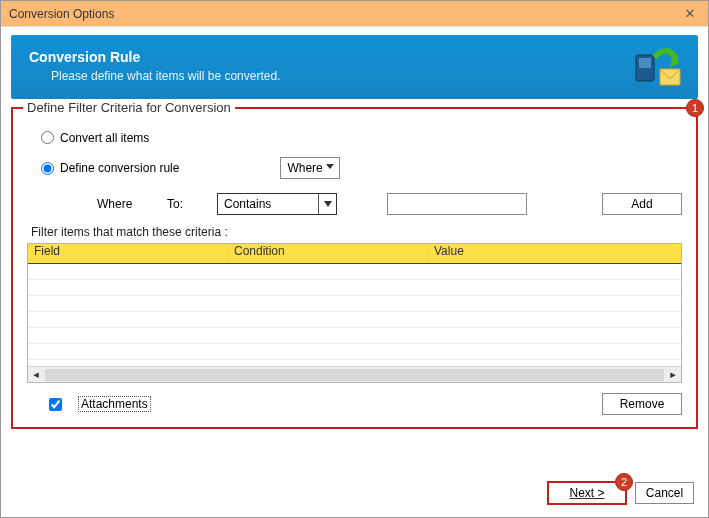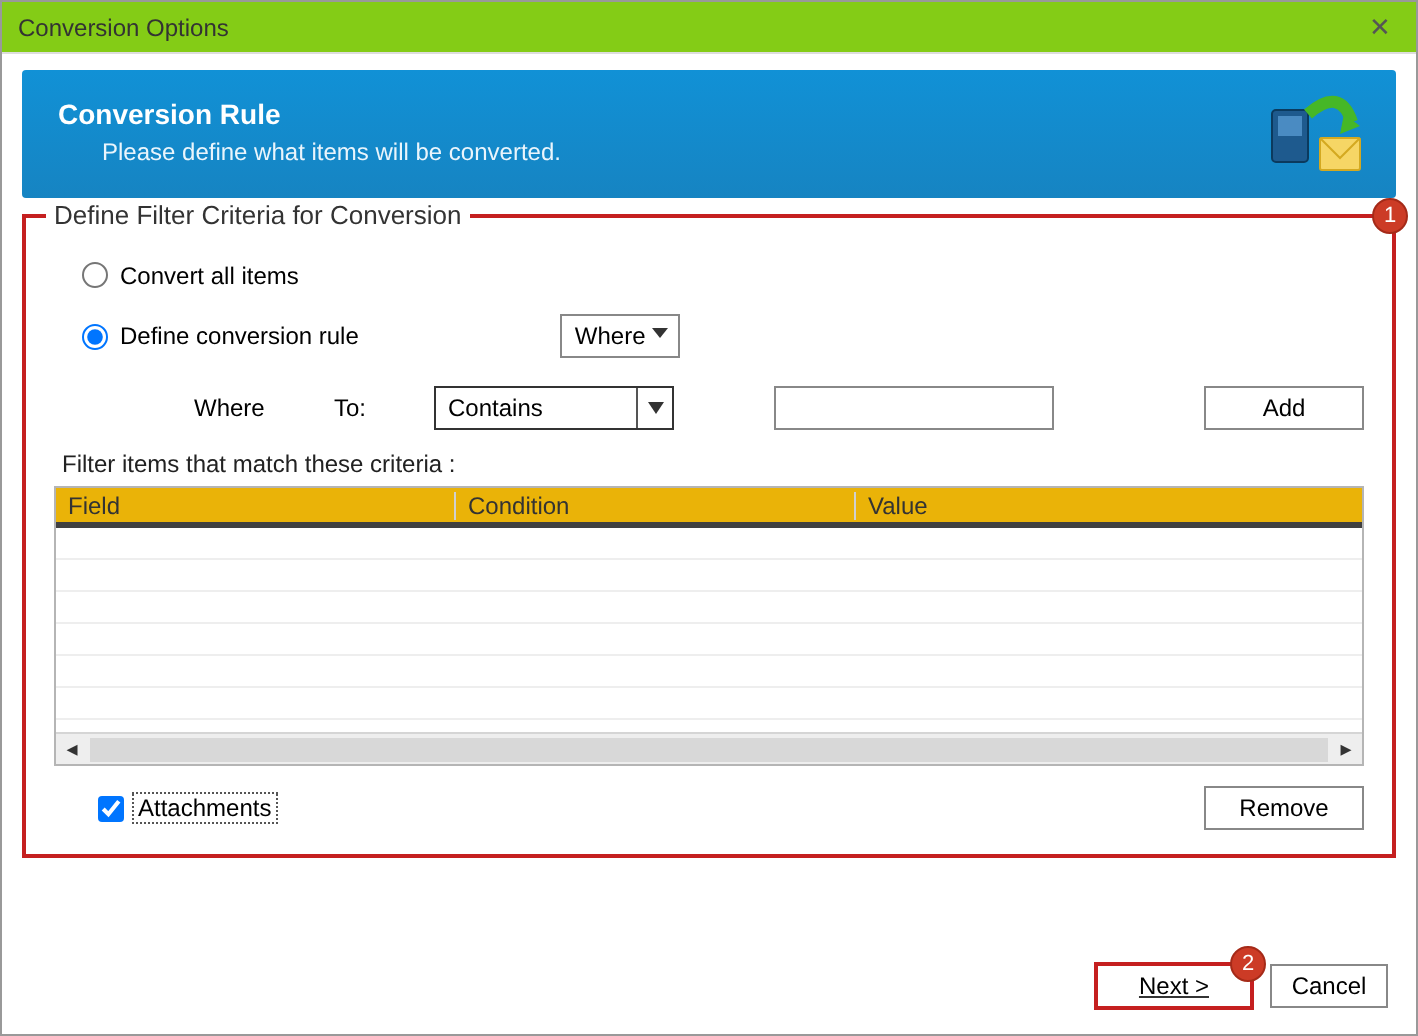--- a/index.html
+++ b/index.html
@@ -1,18 +1,18 @@
 <!DOCTYPE html>
 <html><head>
 <meta charset="utf-8">
 <style>
 * { box-sizing: border-box; margin: 0; padding: 0; }
 body { font-family: "Segoe UI", Tahoma, sans-serif; font-size: 12px; background: #fff; color: #000; }
 .window { width: 709px; height: 518px; border: 1px solid #999; background: #fff; position: relative; }
-.titlebar { height: 26px; background: #84cc16; border-bottom: 1px solid #ddd; display: flex; align-items: center; padding: 0 8px; }
+.titlebar { height: 26px; background: #fdba74; border-bottom: 1px solid #ddd; display: flex; align-items: center; padding: 0 8px; }
 .titlebar-text { flex: 1; color: #333; }
 .close-btn { width: 20px; text-align: center; color: #555; cursor: pointer; font-size: 13px; }
 .content { padding: 8px 10px 12px 10px; }
 .banner { background: linear-gradient(#1191d6, #1684c2); color: #fff; padding: 14px 18px 16px 18px; position: relative; border-radius: 2px; }
 .banner-title { font-size: 14px; font-weight: 600; }
 .banner-sub { font-size: 12px; margin-top: 4px; margin-left: 22px; color: #eaf5fc; }
 .banner-icon { position: absolute; right: 16px; top: 10px; width: 48px; height: 44px; }
 .fieldset { border: 2px solid #c52020; margin-top: 8px; padding: 10px 14px 12px 14px; position: relative; }
 .fieldset-legend { position: absolute; top: -9px; left: 10px; background: #fff; padding: 0 4px; color: #333; font-size: 13px; }
 .badge { position: absolute; top: -10px; right: -8px; width: 18px; height: 18px; background: #cc3b26; color: #fff; border-radius: 50%; display: flex; align-items: center; justify-content: center; font-size: 11px; border: 1px solid #a52a18; z-index: 5; }
@@ -25,32 +25,32 @@
 .filter-label { width: 50px; display: inline-block; }
 .to-label { width: 30px; }
 .condition-select { width: 120px; height: 22px; border: 1px solid #333; background: #fff; position: relative; padding: 0 4px 0 6px; display: inline-flex; align-items: center; cursor: pointer; }
 .condition-select .caret-box { position: absolute; right: 0; top: 0; width: 18px; height: 100%; border-left: 1px solid #555; display: flex; align-items: center; justify-content: center; }
 .caret-down { border-left: 4px solid transparent; border-right: 4px solid transparent; border-top: 6px solid #333; }
 .value-input { width: 140px; height: 22px; border: 1px solid #888; padding: 0 4px; margin-left: 30px; }
 .btn { border: 1px solid #888; background: #fff; padding: 3px 0; cursor: pointer; text-align: center; font-family: inherit; font-size: 12px; }
 .add-btn { width: 80px; margin-left: auto; }
 .criteria-label { margin: 6px 0 4px 4px; color: #222; }
 .table-wrap { border: 1px solid #b5b5b5; height: 140px; overflow: hidden; background: #fff; position: relative; }
-.table-head { display: flex; background: #eab308; border-bottom: 3px solid #404040; height: 20px; align-items: center; }
+.table-head { display: flex; background: #fde047; border-bottom: 1px solid #404040; height: 20px; }
 .th { padding: 0 6px; border-right: 1px solid #d0d0d0; font-weight: normal; color: #333; }
 .th.field { width: 200px; }
 .th.cond { width: 200px; }
 .th.val { flex: 1; border-right: none; }
 .table-body { height: 100px; }
 .table-body .row { height: 16px; border-bottom: 1px solid #eee; }
 .scroll-strip { position: absolute; bottom: 0; left: 0; right: 0; height: 16px; background: #eee; border-top: 1px solid #d5d5d5; display: flex; align-items: center; }
 .scroll-arrow { width: 16px; height: 16px; display: flex; align-items: center; justify-content: center; color: #333; cursor: pointer; font-size: 11px; }
 .scroll-track { flex: 1; background: #d8d8d8; height: 12px; margin: 0 1px; }
 .bottom-row { display: flex; align-items: center; margin-top: 10px; }
-.attach-cb { margin-left: 22px; display: flex; align-items: center; gap: 4px; }
+.attach-cb { margin-left: 22px; display: flex; align-items: center; gap: 16px; }
 .attach-cb input { margin: 0; }
 .attach-cb span { border: 1px dotted #555; padding: 0 2px; }
 .remove-btn { width: 80px; margin-left: auto; }
 .footer { position: absolute; bottom: 12px; right: 14px; display: flex; gap: 8px; align-items: center; }
 .next-btn { width: 80px; border: 2px solid #c52020; position: relative; }
 .next-badge { position: absolute; top: -10px; right: -8px; width: 18px; height: 18px; background: #cc3b26; color: #fff; border-radius: 50%; display: flex; align-items: center; justify-content: center; font-size: 11px; border: 1px solid #a52a18; }
 .cancel-btn { width: 59px; text-align: center; }
 .next-text { text-decoration: underline; text-decoration-color: #333; }
 </style>
 </head>

